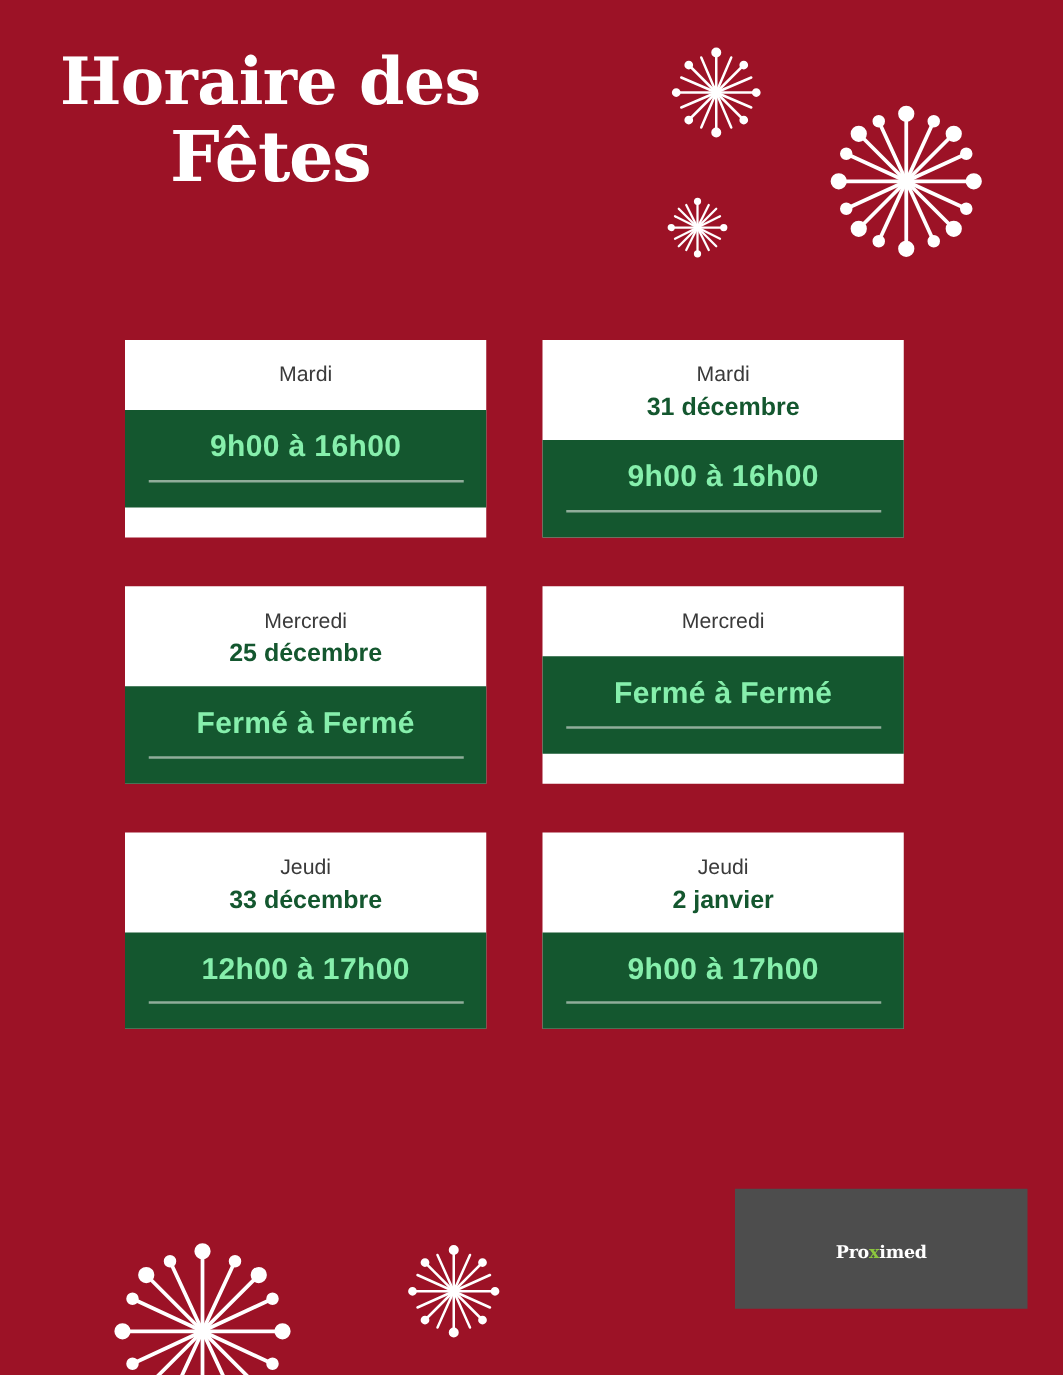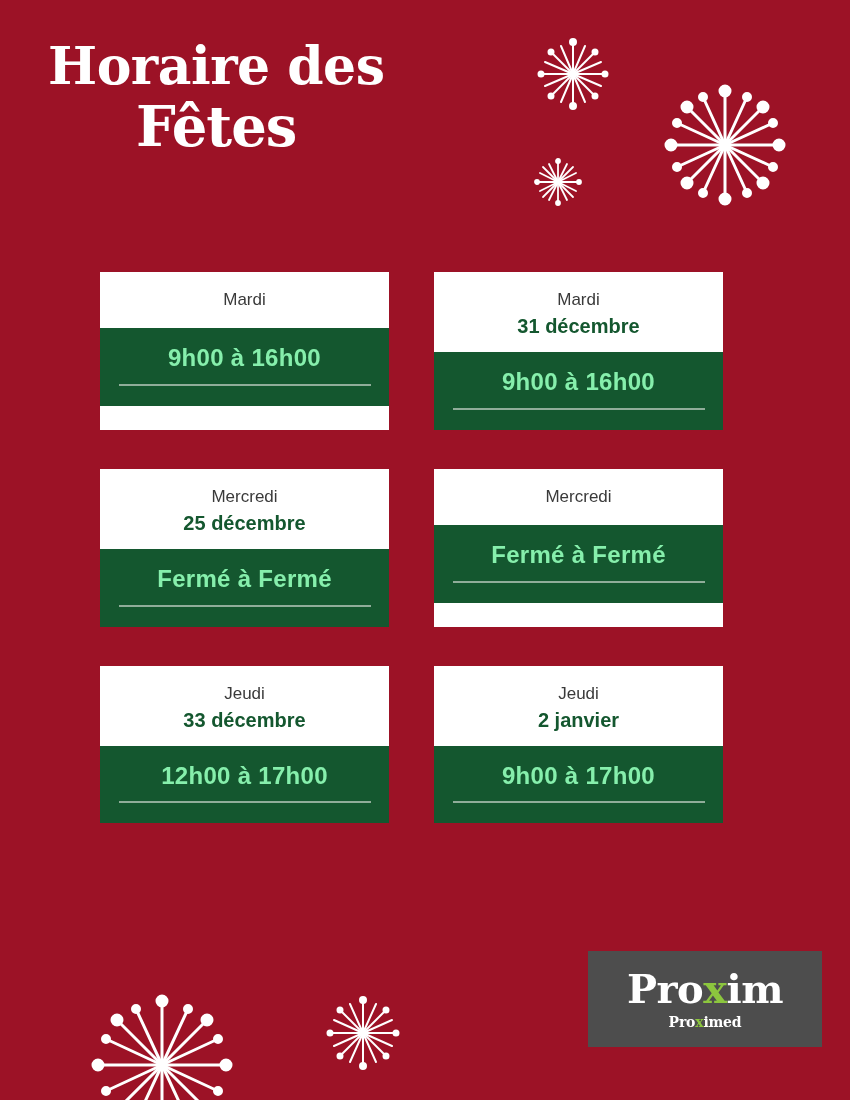--- a/index.html
+++ b/index.html
@@ -381,17 +381,16 @@
       </div>
       <div class="card-bottom">
         <div class="card-hours">9h00 à 17h00</div>
         <div class="card-rule"></div>
       </div>
     </div>
 
   </div>
 
   <div class="logo-box">
-    <div class="logo-main"><span>Pro</span><span class="x-green">x</span><span>im</span></div>
     <div class="logo-sub"><span>Pro</span><span class="x-green">x</span><span>imed</span></div>
   </div>
 
 </div>
 
 </body></html>

